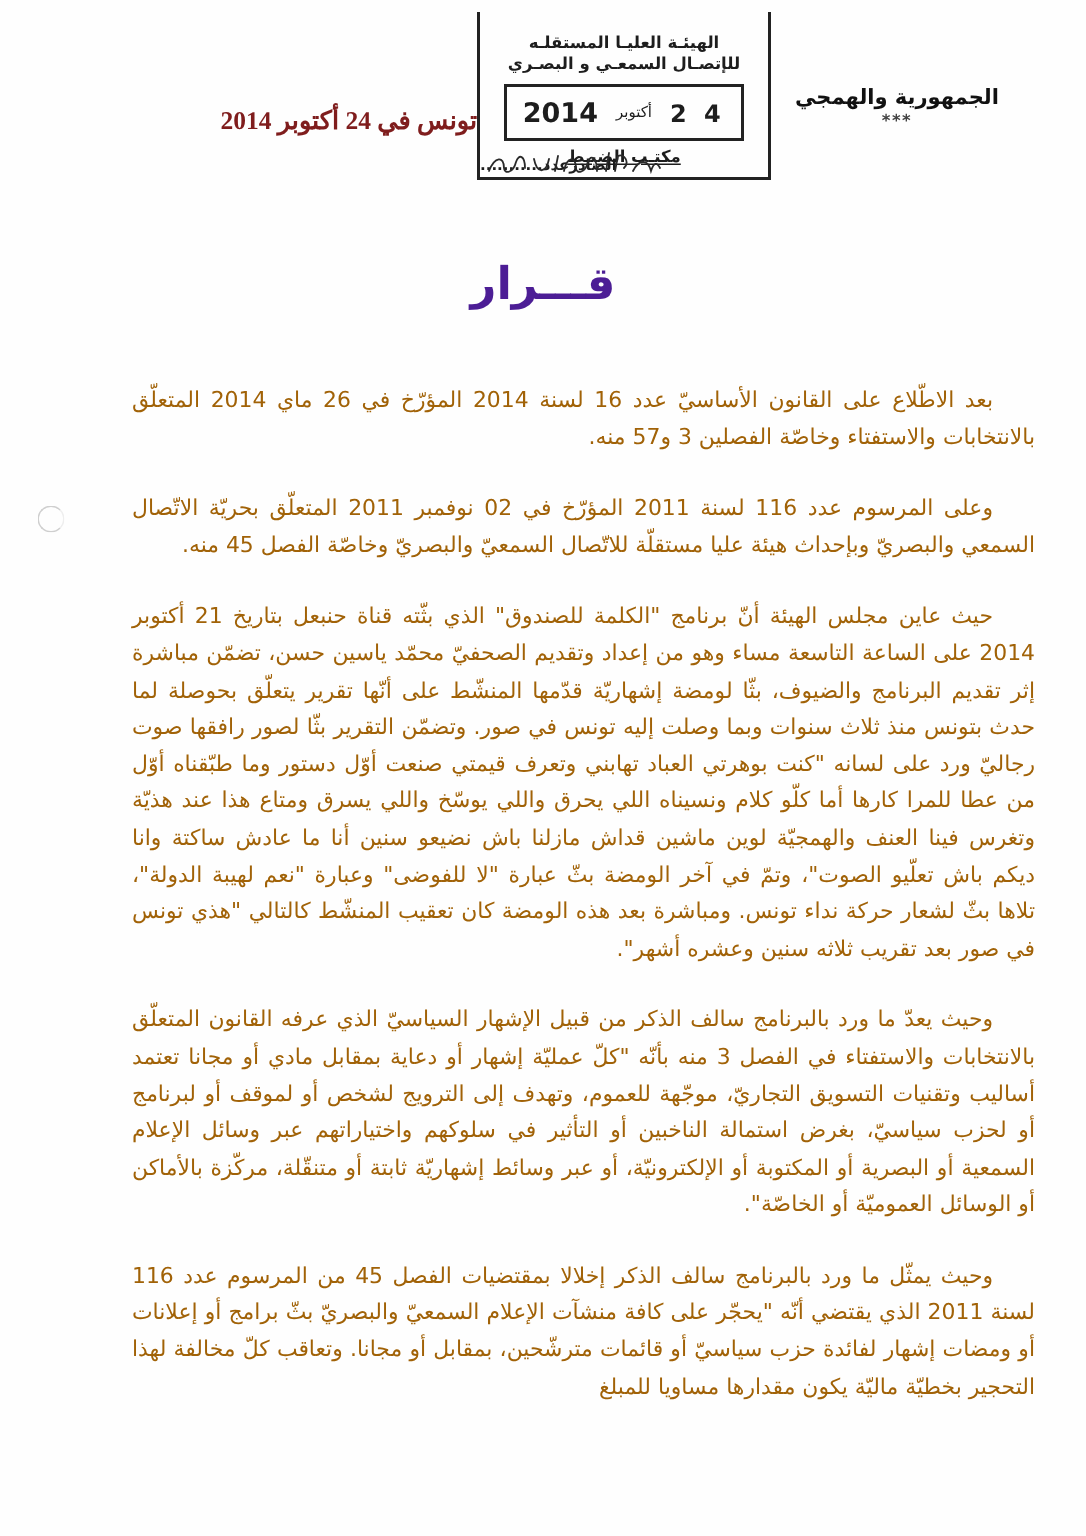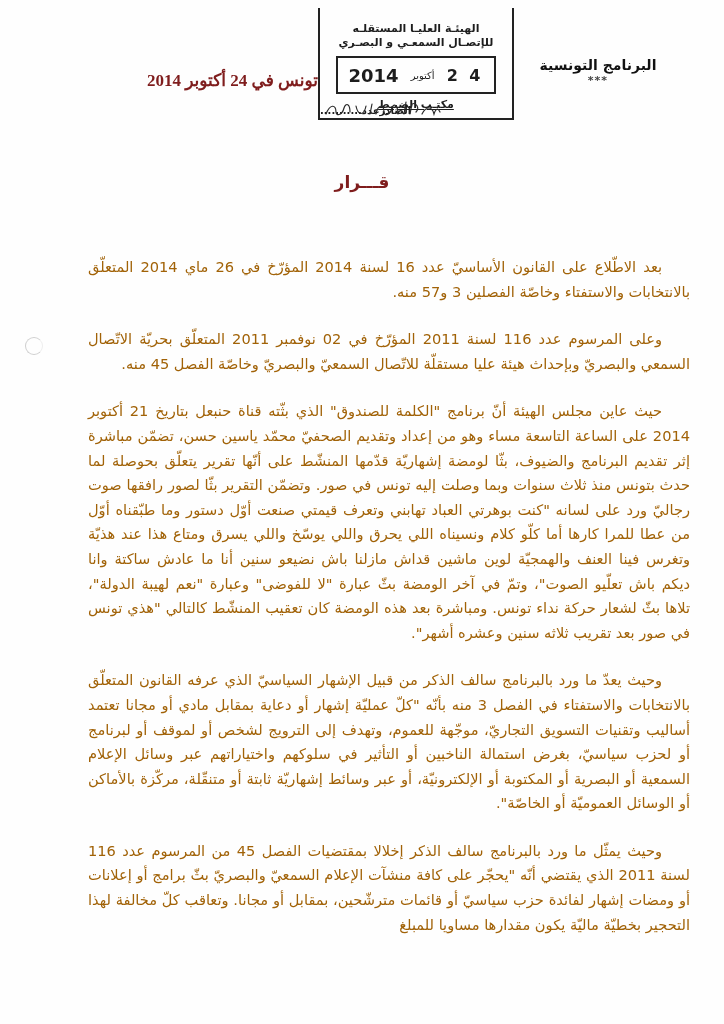--- a/index.html
+++ b/index.html
@@ -119,24 +119,24 @@
     }
 
     
     .title {
       position: absolute;
       top: 172px;
       left: 0;
       right: 0;
       text-align: center;
       direction: rtl;
-      font-size: 17px;
+      font-size: 30px;
       font-weight: bold;
       letter-spacing: 10px;
-      color: #7f1d1d;
+      color: #4c1d95;
     }
 
     
     .body-text {
       position: absolute;
       top: 255px;
       left: 88px;
       width: 602px;
       direction: rtl;
       text-align: justify;
@@ -165,21 +165,21 @@
     }
   </style>
 </head>
 <body>
 
 <div class="page">
 
   <div class="punch-hole"></div>
 
   <div class="header-right">
-    <div>البرنامج التونسية</div>
+    <div>الجمهورية والهمجي</div>
     <div class="stars">***</div>
   </div>
 
   <div class="stamp">
     <div class="line1">الهيئـة العليـا المستقلـه</div>
     <div class="line2">للإتصـال السمعـي و البصـري</div>
     <div class="date-box">
       <span class="day">2 4</span>
       <span class="month">أكتوبر</span>
       <span class="year">2014</span>

